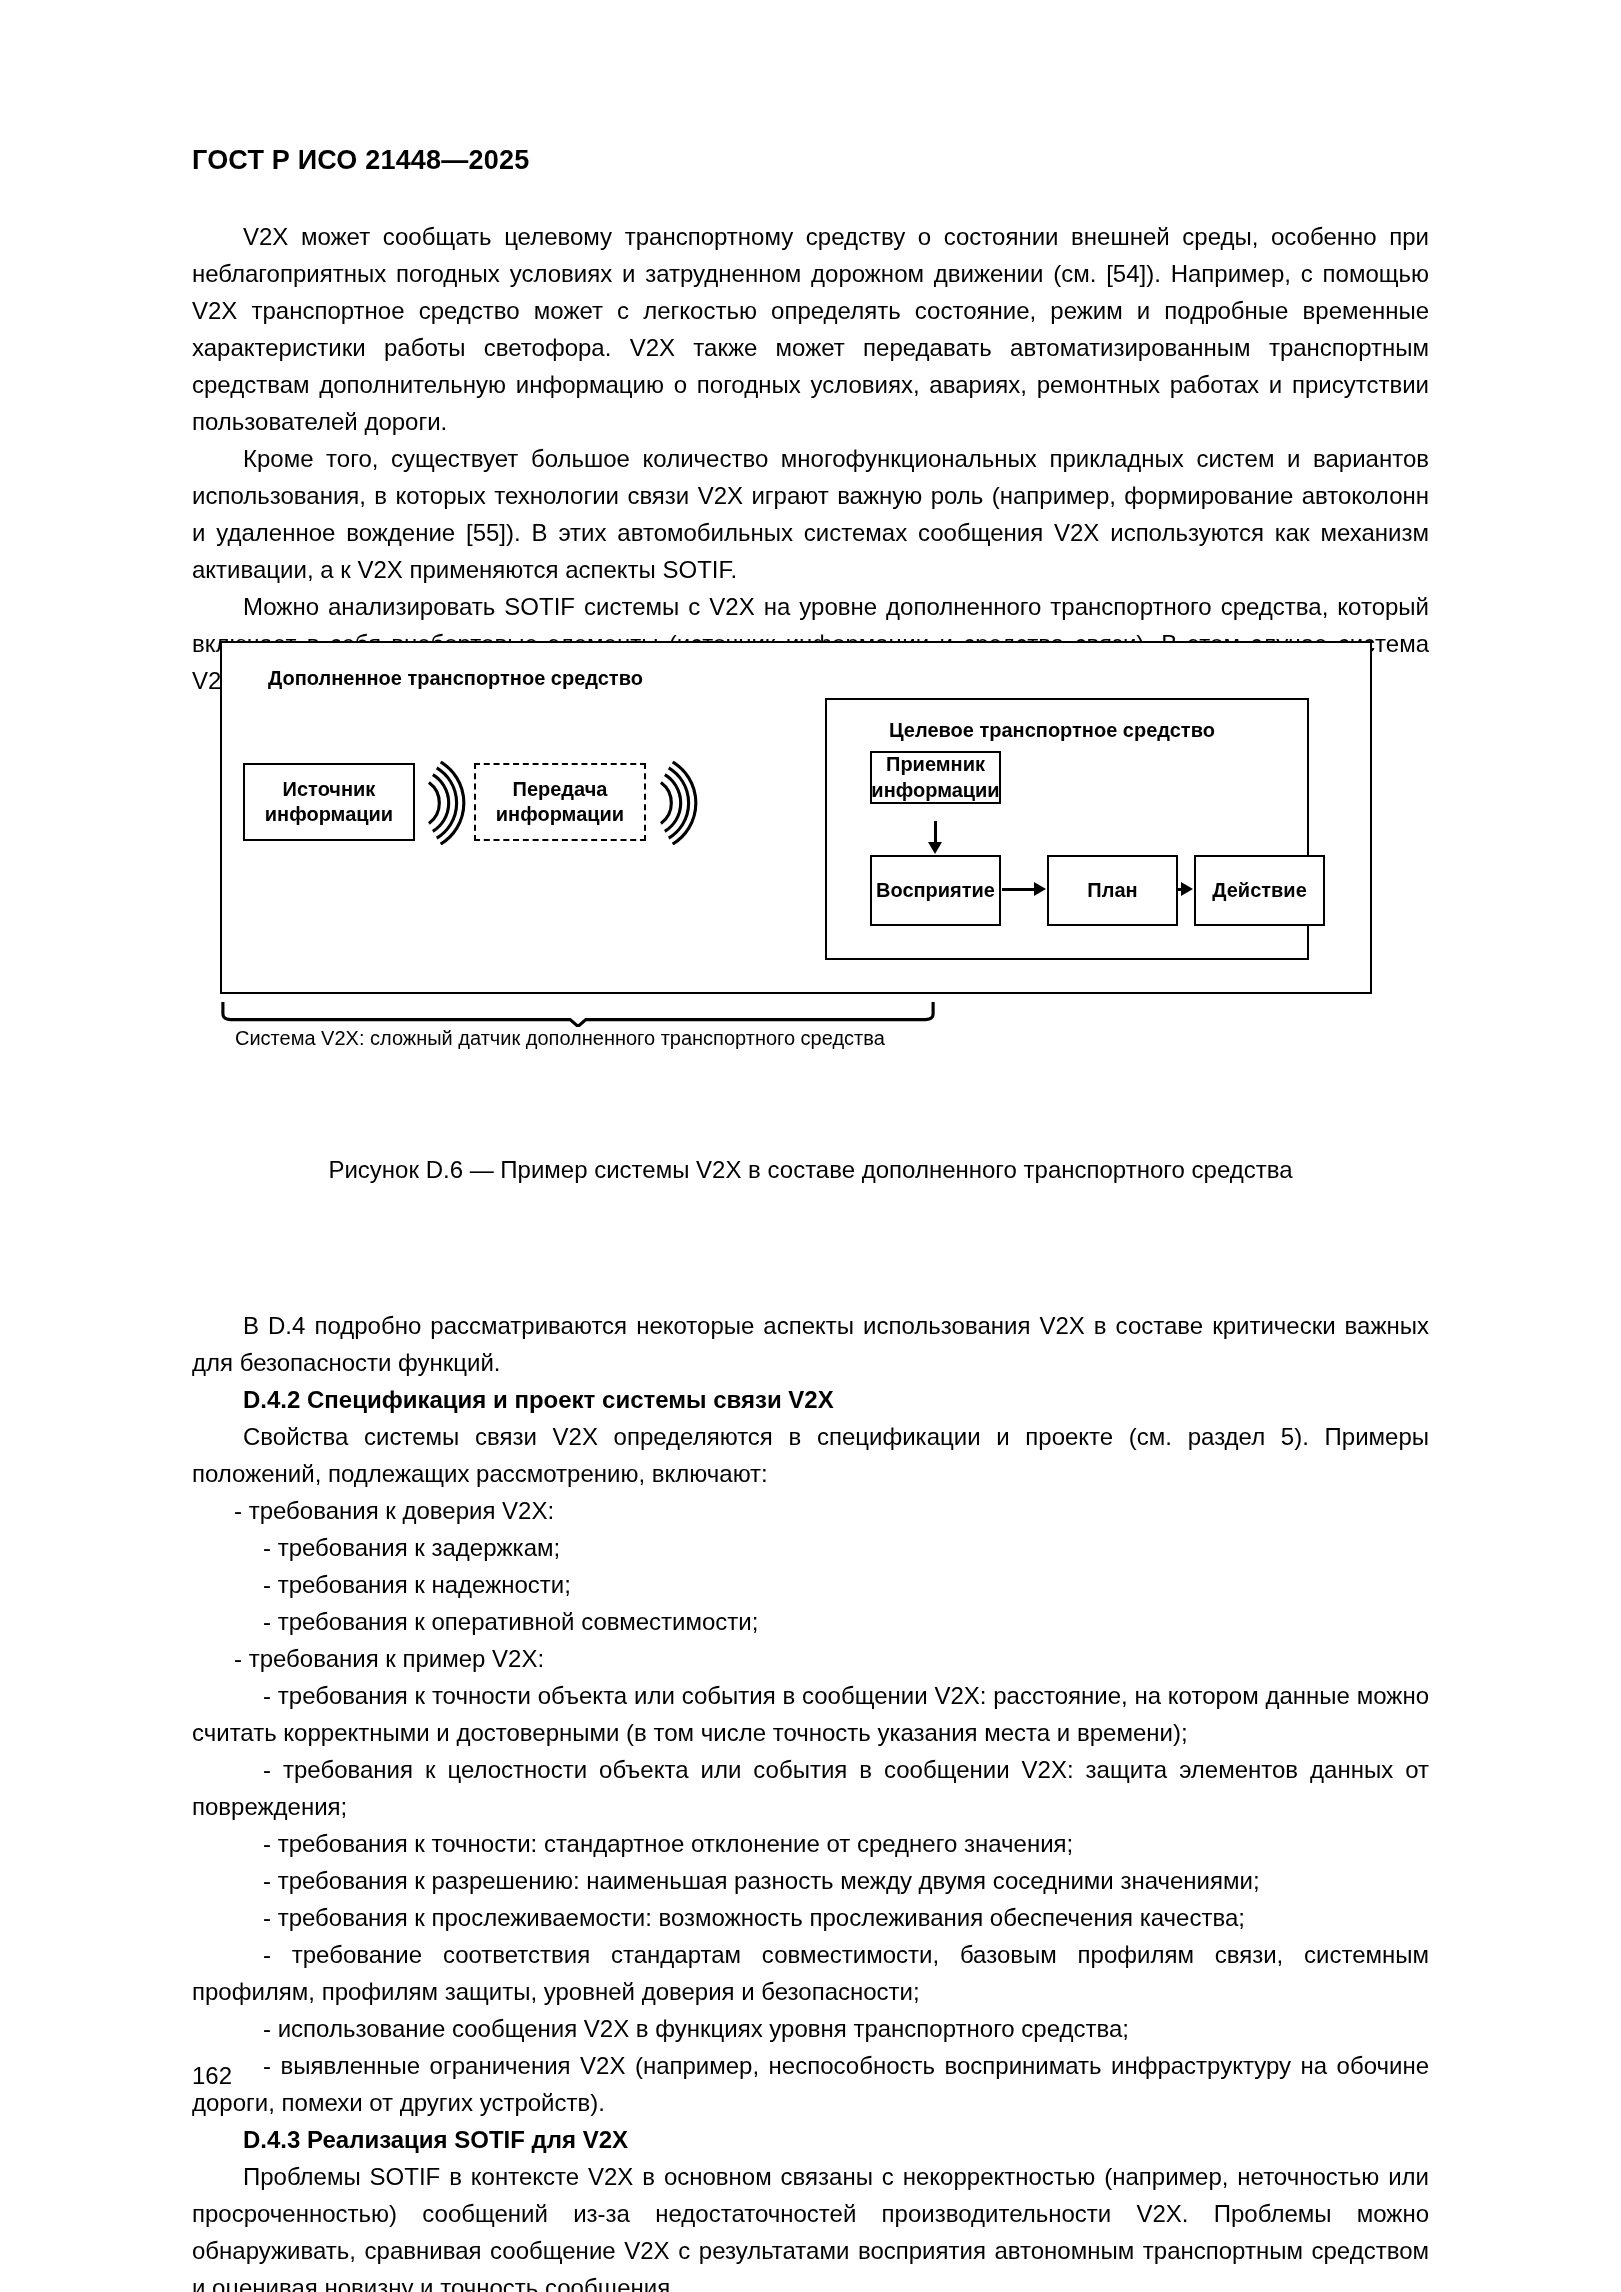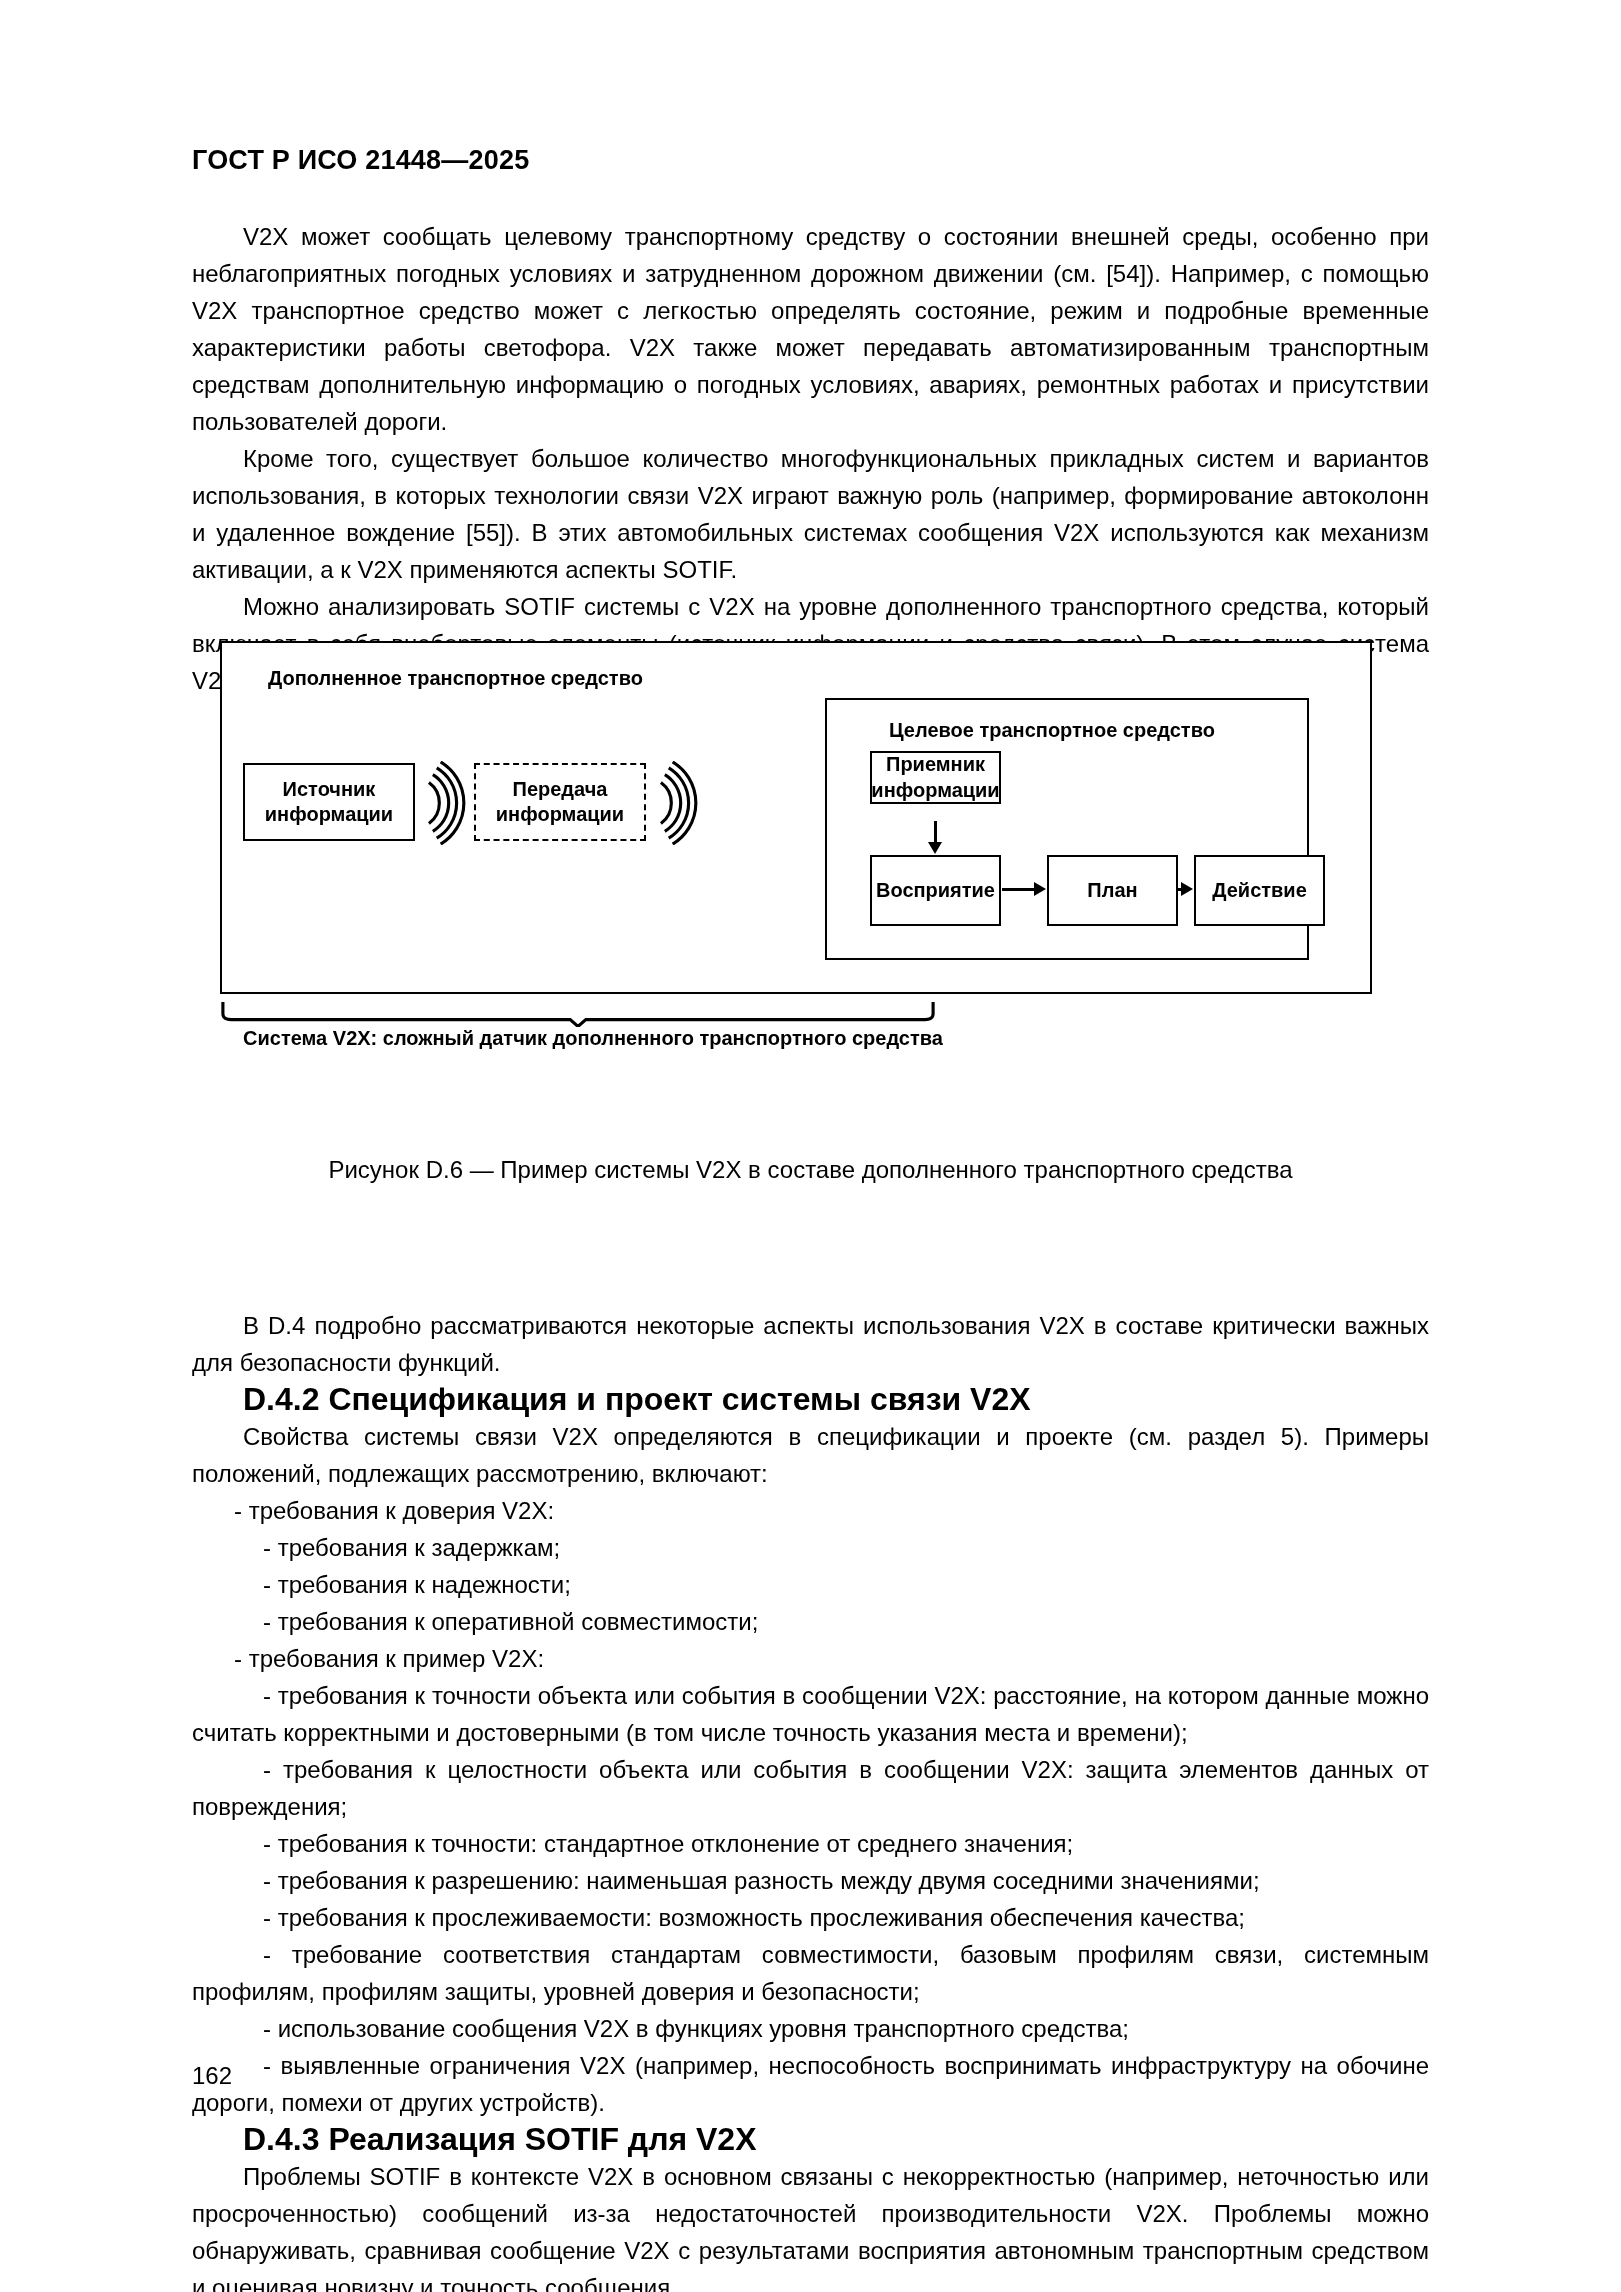--- a/index.html
+++ b/index.html
@@ -42,21 +42,21 @@
     margin: 0;
     font-size: 24px;
     line-height: 37px;
     text-align: justify;
     text-indent: 51px;
     hyphens: manual;
   }
 
   p.heading {
     margin: 0;
-    font-size: 32px;
+    font-size: 24px;
     line-height: 37px;
     font-weight: bold;
     text-indent: 51px;
     text-align: left;
   }
 
   
   p.li1 {
     margin: 0;
     font-size: 24px;
@@ -205,23 +205,22 @@
     width: 716px;
     height: 27.4px;
   }
   .brace svg { display: block; }
 
   .brace-caption {
     position: absolute;
     left: 43px;
     top: 386px;
     width: 716px;
-    text-align: center;
     font-size: 20px;
-    font-weight: bold;
+    font-weight: normal;
     white-space: nowrap;
   }
 
   .figure-caption {
     position: absolute;
     left: 192px;
     top: 1153px;
     width: 1237px;
     text-align: center;
     font-size: 24px;

